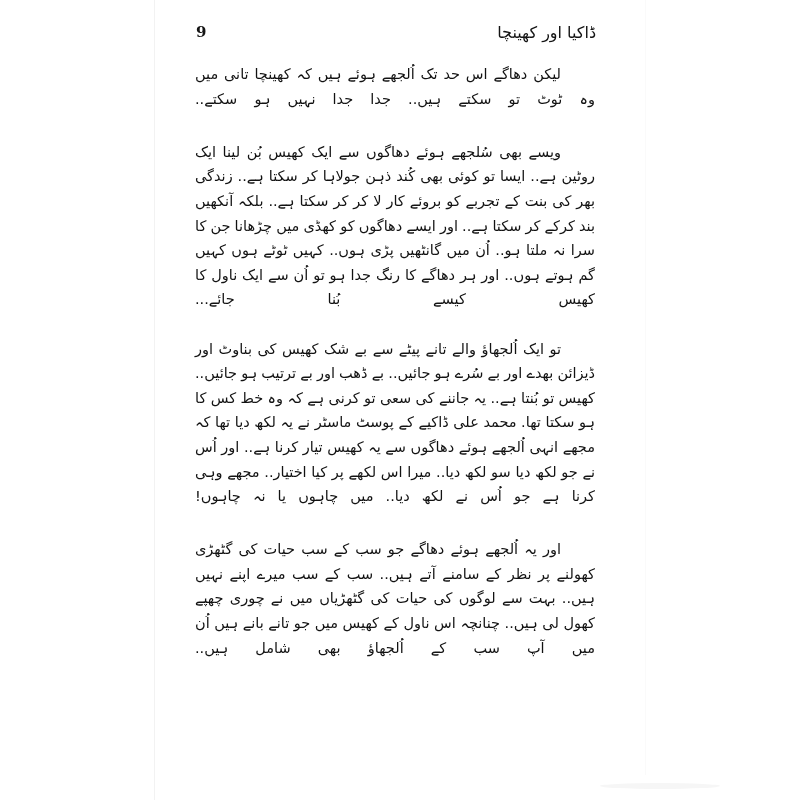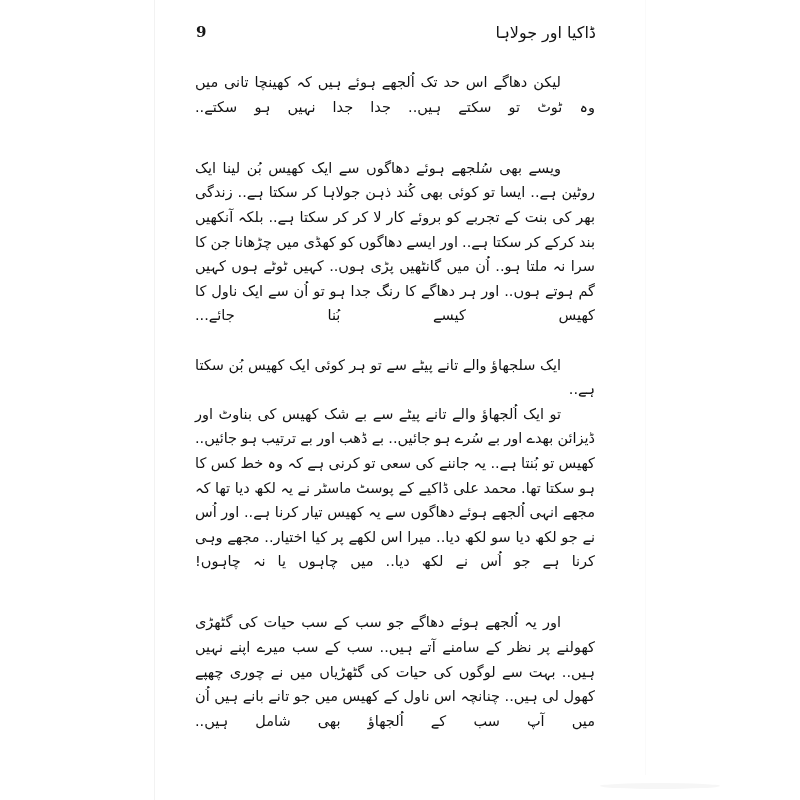--- a/index.html
+++ b/index.html
@@ -97,21 +97,21 @@
     direction: rtl;
     letter-spacing: -0.3px;
     word-spacing: -0.5px;
   }
 
   .para.indent {
     text-indent: 34px;
   }
 
   .para.gap-small {
-    margin-top: 12px;
+    margin-top: 4px;
   }
 
   
   .para::after {
     content: "";
     display: inline-block;
     width: 100%;
   }
   .para.no-stretch::after {
     display: none;
@@ -121,30 +121,29 @@
 <body>
 
 <div id="page">
 
   <div id="scan-edge-left"></div>
   <div id="scan-edge-inner"></div>
   <div id="scan-smudge-bottom"></div>
 
   <div id="header">
     <div id="page-number">9</div>
-    <div id="book-title">ڈاکیا اور جولاہا</div>
+    <div id="book-title">ڈاکیا اور کھینچا</div>
   </div>
 
   <div id="body-text">
 
 
     <p class="para indent gap-small" id="p2">لیکن دھاگے اس حد تک اُلجھے ہوئے ہیں کہ کھینچا تانی میں وہ ٹوٹ تو سکتے ہیں.. جدا جدا نہیں ہو سکتے..</p>
 
     <p class="para indent gap-small" id="p3">ویسے بھی سُلجھے ہوئے دھاگوں سے ایک کھیس بُن لینا ایک روٹین ہے.. ایسا تو کوئی بھی کُند ذہن جولاہا کر سکتا ہے.. زندگی بھر کی بنت کے تجربے کو بروئے کار لا کر کر سکتا ہے.. بلکہ آنکھیں بند کرکے کر سکتا ہے.. اور ایسے دھاگوں کو کھڈی میں چڑھانا جن کا سرا نہ ملتا ہو.. اُن میں گانٹھیں پڑی ہوں.. کہیں ٹوٹے ہوں کہیں گم ہوتے ہوں.. اور ہر دھاگے کا رنگ جدا ہو تو اُن سے ایک ناول کا کھیس کیسے بُنا جائے...</p>
 
-    <p class="para indent no-stretch" id="p4">ایک سلجھاؤ والے تانے پیٹے سے تو ہر کوئی ایک کھیس بُن سکتا ہے..</p>
 
     <p class="para indent" id="p5">تو ایک اُلجھاؤ والے تانے پیٹے سے بے شک کھیس کی بناوٹ اور ڈیزائن بھدے اور بے سُرے ہو جائیں.. بے ڈھب اور بے ترتیب ہو جائیں.. کھیس تو بُنتا ہے.. یہ جاننے کی سعی تو کرنی ہے کہ وہ خط کس کا ہو سکتا تھا. محمد علی ڈاکیے کے پوسٹ ماسٹر نے یہ لکھ دیا تھا کہ مجھے انہی اُلجھے ہوئے دھاگوں سے یہ کھیس تیار کرنا ہے.. اور اُس نے جو لکھ دیا سو لکھ دیا.. میرا اس لکھے پر کیا اختیار.. مجھے وہی کرنا ہے جو اُس نے لکھ دیا.. میں چاہوں یا نہ چاہوں!</p>
 
     <p class="para indent gap-small" id="p6">اور یہ اُلجھے ہوئے دھاگے جو سب کے سب حیات کی گٹھڑی کھولنے پر نظر کے سامنے آتے ہیں.. سب کے سب میرے اپنے نہیں ہیں.. بہت سے لوگوں کی حیات کی گٹھڑیاں میں نے چوری چھپے کھول لی ہیں.. چنانچہ اس ناول کے کھیس میں جو تانے بانے ہیں اُن میں آپ سب کے اُلجھاؤ بھی شامل ہیں..</p>
 
   </div>
 </div>
 
 </body></html>

